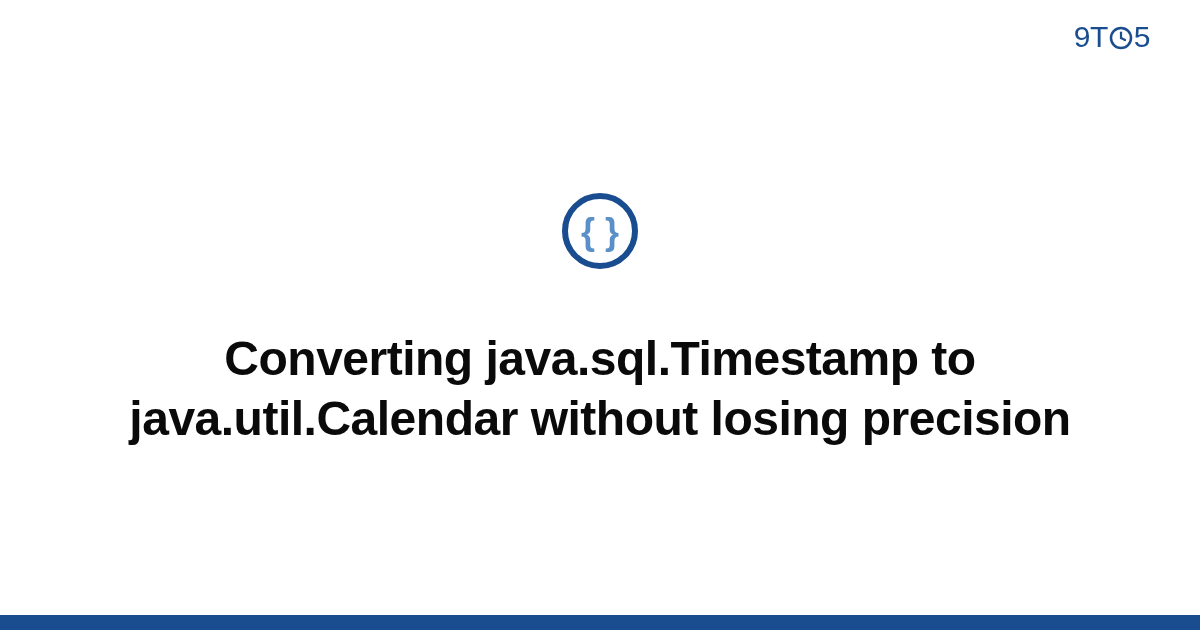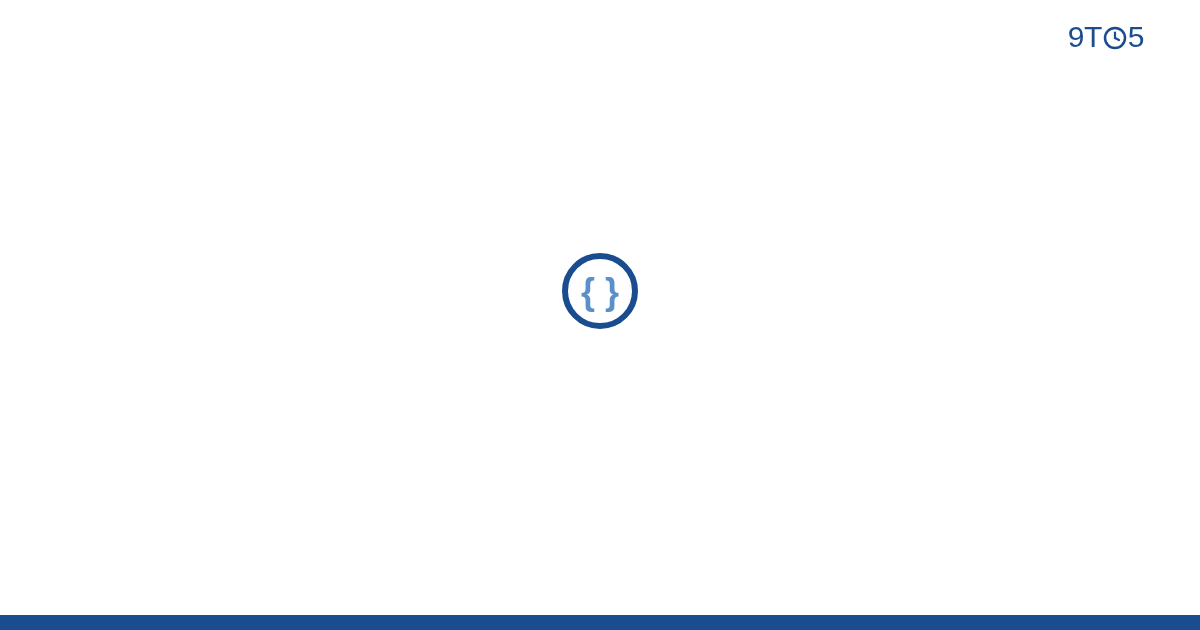--- a/index.html
+++ b/index.html
@@ -11,21 +11,21 @@
       width: 1200px;
       height: 630px;
       background: #ffffff;
       font-family: Arial, Helvetica, sans-serif;
       position: relative;
       overflow: hidden;
     }
     .header {
       position: absolute;
       top: 20px;
-      right: 56px;
+      right: 50px;
       display: flex;
       align-items: baseline;
       font-size: 30px;
       font-weight: 400;
       letter-spacing: -0.5px;
     }
     .logo-9t {
       color: #1a4d8f;
       font-weight: 500;
     }
@@ -102,15 +102,16 @@
   <span class="logo-5">5</span>
 </div>
 
 <div class="content">
   <div class="icon-wrap">
     <svg viewBox="0 0 78 78">
       <circle cx="39" cy="39" r="35" fill="none" stroke="#1a4d8f" stroke-width="6"></circle>
       <text x="39" y="52" font-family="Arial" font-size="36" font-weight="700" fill="#5a8fc7" text-anchor="middle">{ }</text>
     </svg>
   </div>
+  <h1 class="title">Converting java.sql.Timestamp to java.util.Calendar without losing precision</h1>
 </div>
 
 <div class="footer-bar"></div>
 
 </body></html>

